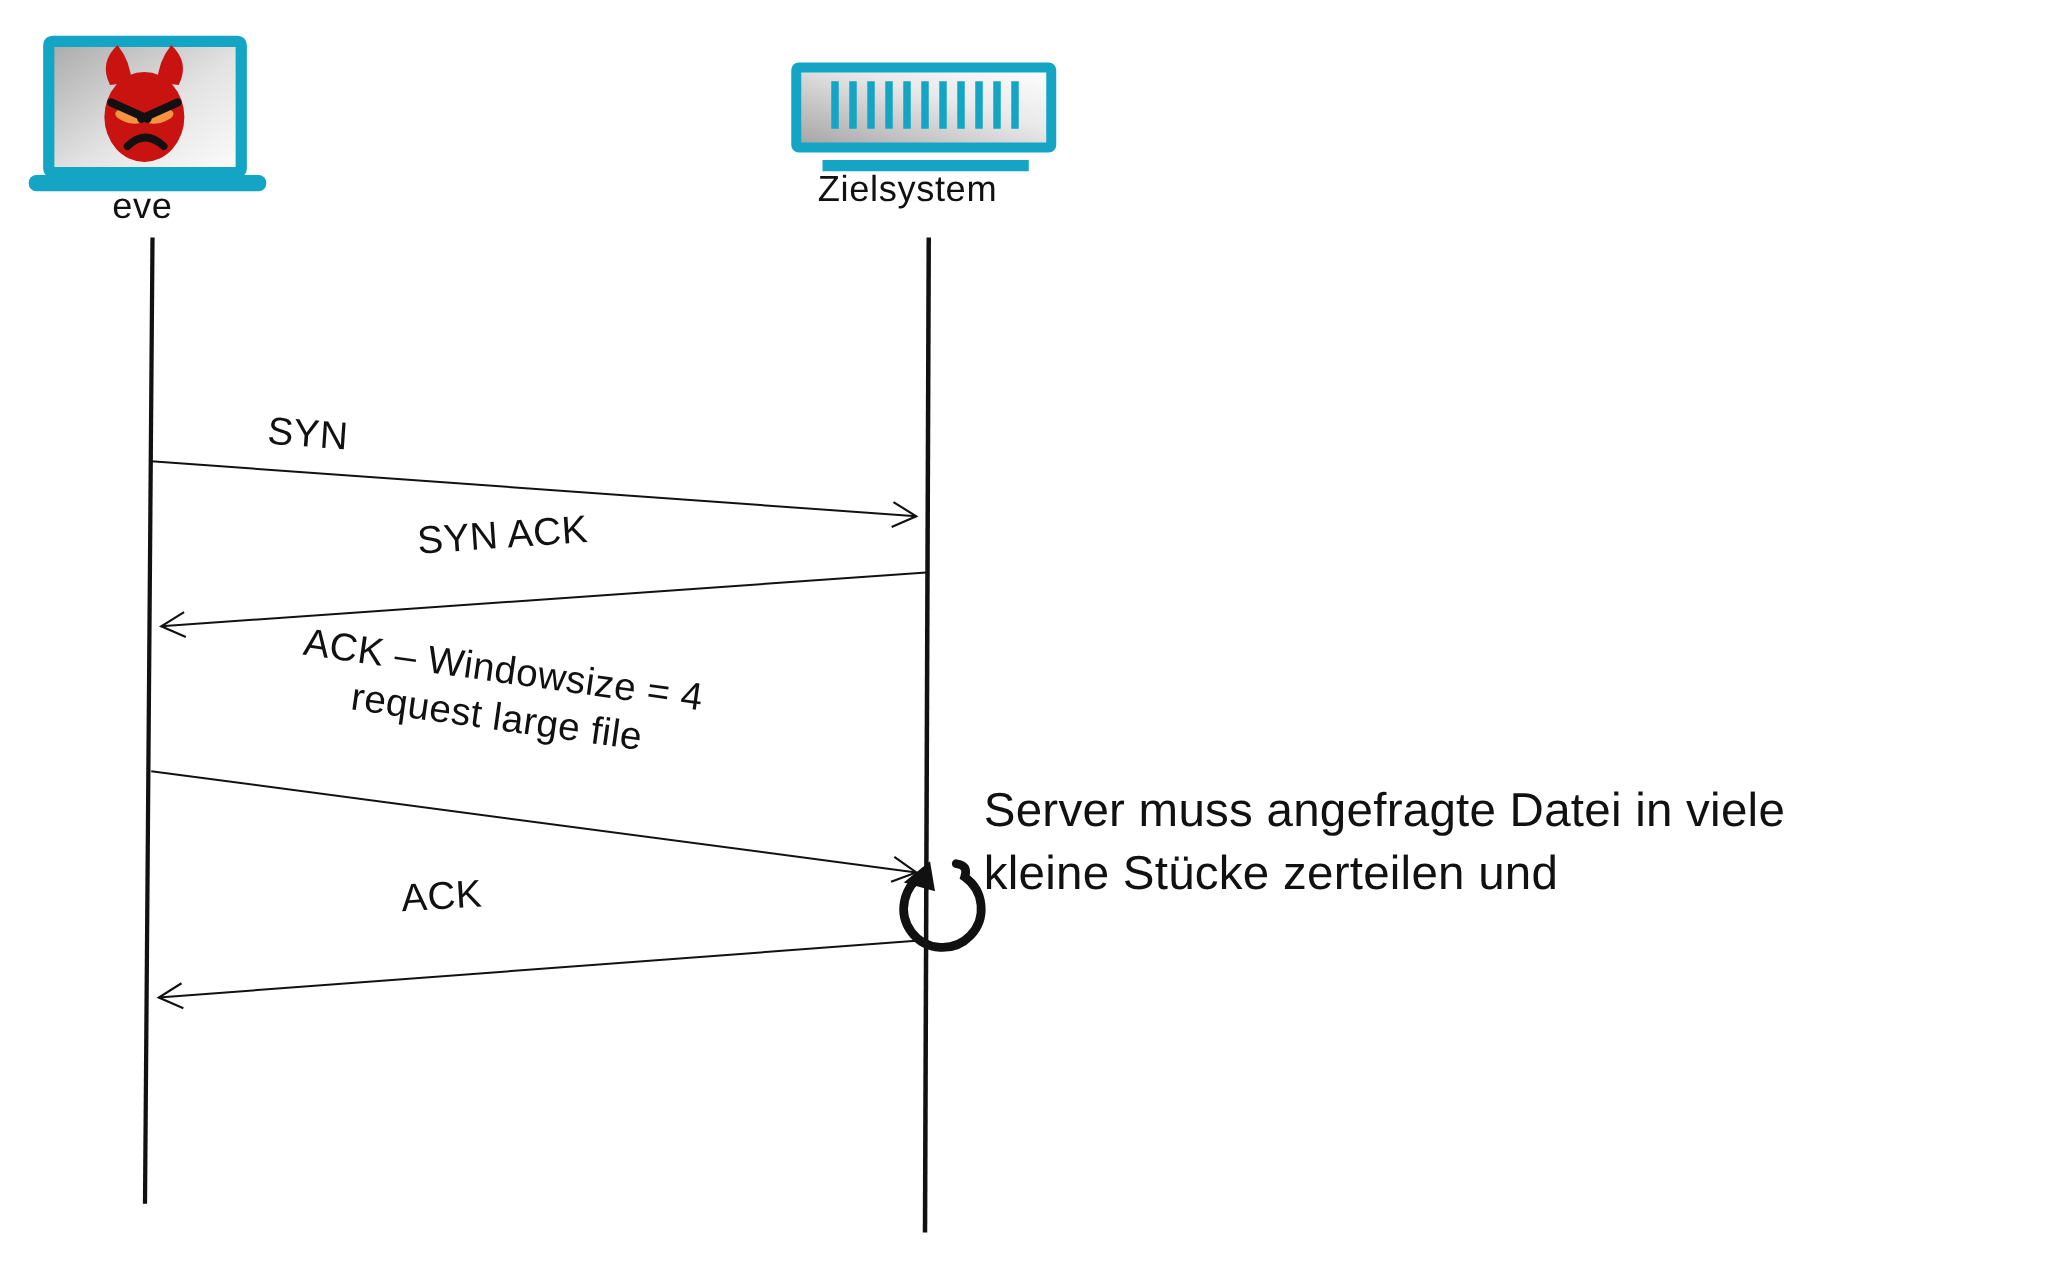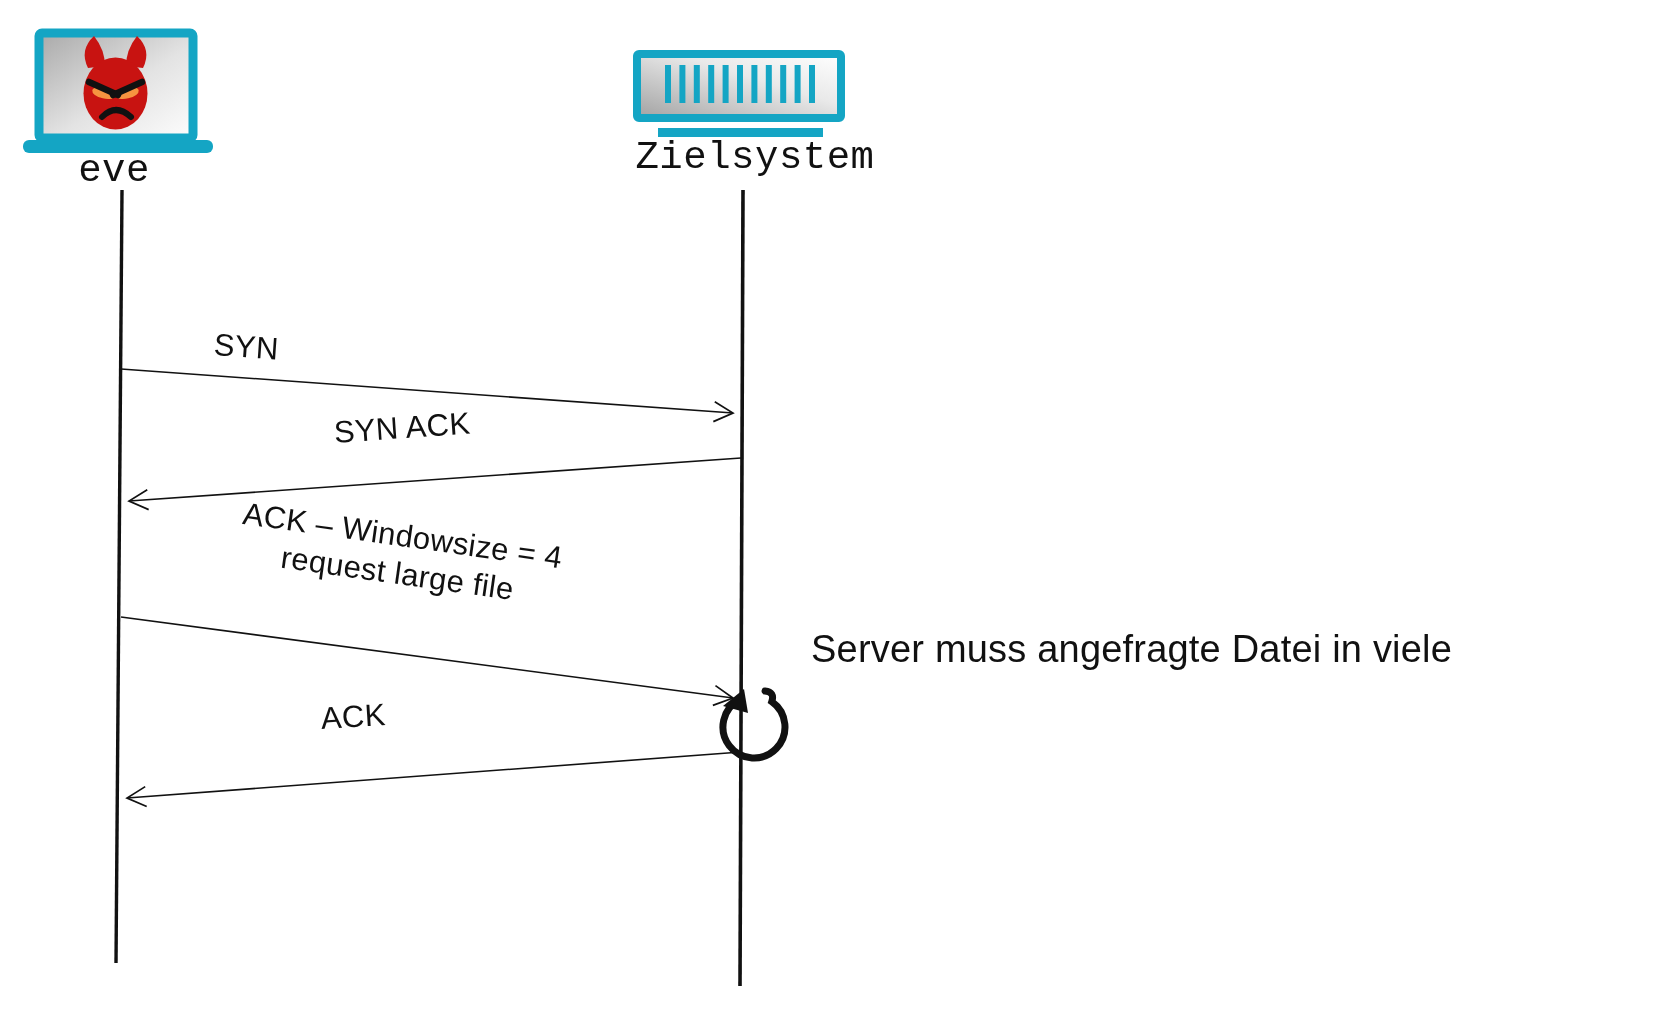--- a/index.html
+++ b/index.html
@@ -6,36 +6,35 @@
     --teal:#14a5c4; --devil-red:#c81311; --devil-eye-orange:#f69340; --ink:#111111;
   }
   html,body{margin:0;padding:0;background:#fff;}
   .canvas{
     position:relative; width:1654px; height:1022px; background:#ffffff;
     font-family:"Liberation Sans", sans-serif; color:var(--ink); overflow:hidden;
   }
   .layer{position:absolute; left:0; top:0; width:1654px; height:1022px;}
   .abs{position:absolute;}
   .actor-label{
-    position:absolute; text-align:center; font-size:39px; color:var(--ink);
+    position:absolute; text-align:center; font-size:29px; color:var(--ink);
     letter-spacing:0.5px;
-    font-family:Liberation Mono, monospace;
   }
   .msg-label{
     position:absolute; font-size:31px; color:var(--ink); white-space:nowrap;
     transform-origin:left center; letter-spacing:0.3px;
   }
   .msg-label-block{
     position:absolute; font-size:31px; color:var(--ink); text-align:center;
     line-height:1.22; transform-origin:center center; white-space:nowrap;
     letter-spacing:0.3px;
   }
   .note{
     position:absolute; left:787px; top:624px; width:760px;
-    font-size:38px; line-height:50px; color:var(--ink); letter-spacing:0.2px;margin-left:24px;
+    font-size:38px; line-height:50px; color:var(--ink); letter-spacing:0.2px;
   }
   .teal-fill{fill:var(--teal);}
   .teal-stroke{stroke:var(--teal);}
 </style>
 </head>
 <body>
 
 <div class="canvas">
 
   <svg class="layer" viewBox="0 0 1654 1022">
@@ -99,34 +98,35 @@
       <rect x="121.4" y="19" width="6" height="38"></rect>
         <rect x="135.8" y="19" width="6" height="38"></rect>
       <rect x="150.2" y="19" width="6" height="38"></rect>
         <rect x="164.6" y="19" width="6" height="38"></rect>
       <rect x="179" y="19" width="6" height="38"></rect>
     </g>
     <rect x="28" y="82" width="165" height="9" class="teal-fill"></rect>
   </svg>
 
   <div class="actor-label" style="left:14px; top:149px; width:200px;">eve</div>
-  <div class="actor-label" style="left:635px; top:136px; width:240px;">Zielsystem</div>
+  <div class="actor-label" style="left:606px; top:136px; width:240px;">Zielsystem</div>
 
   <div class="msg-label" style="left:214px; top:327px; transform:rotate(4deg);">SYN</div>
   <div class="msg-label" style="left:334px; top:415px; transform:rotate(-4deg);">SYN ACK</div>
 
   <div class="msg-label-block" style="left:235px; top:517px; width:330px; transform:rotate(8deg);">
     <div>ACK – Windowsize = 4</div>
     <div>request large file</div>
   </div>
 
   <div class="msg-label" style="left:321px; top:701px; transform:rotate(-3.5deg);">ACK</div>
 
   <svg class="abs" style="left:710px; top:683px;" width="88" height="88" viewBox="0 0 88 88">
     <path d="M 55 8 Q 65 9 61.8 18.6 A 31 31 0 1 1 29.4 16.6" fill="none" stroke="#111" stroke-width="7" stroke-linecap="round"></path>
     <path d="M 13 23 L 34 6 L 38 30 Z" fill="#111"></path>
   </svg>
 
   <div class="note">
     <div>Server muss angefragte Datei in viele</div>
+    <div>kleine Stücke zerteilen und</div>
   </div>
 
 </div>
 
 </body></html>

